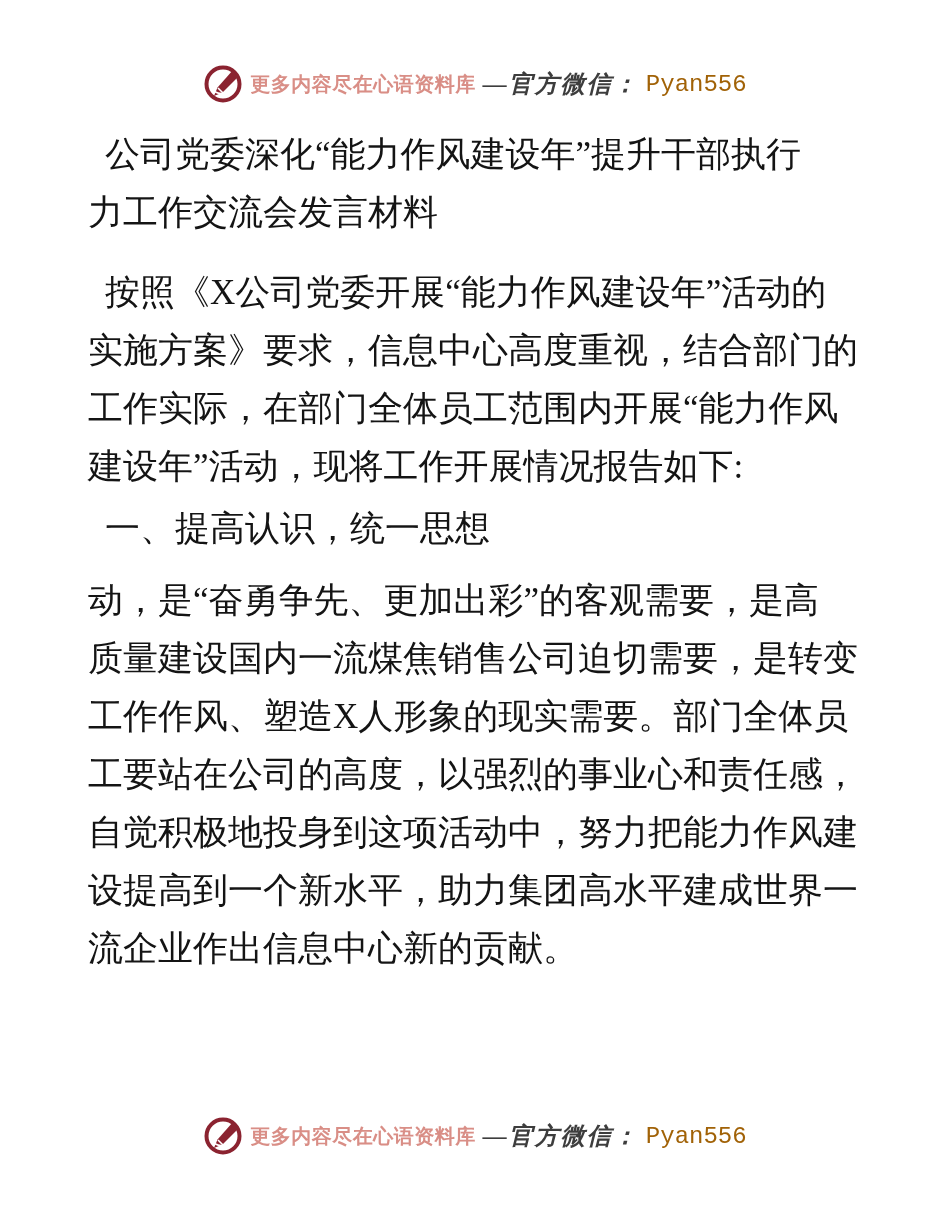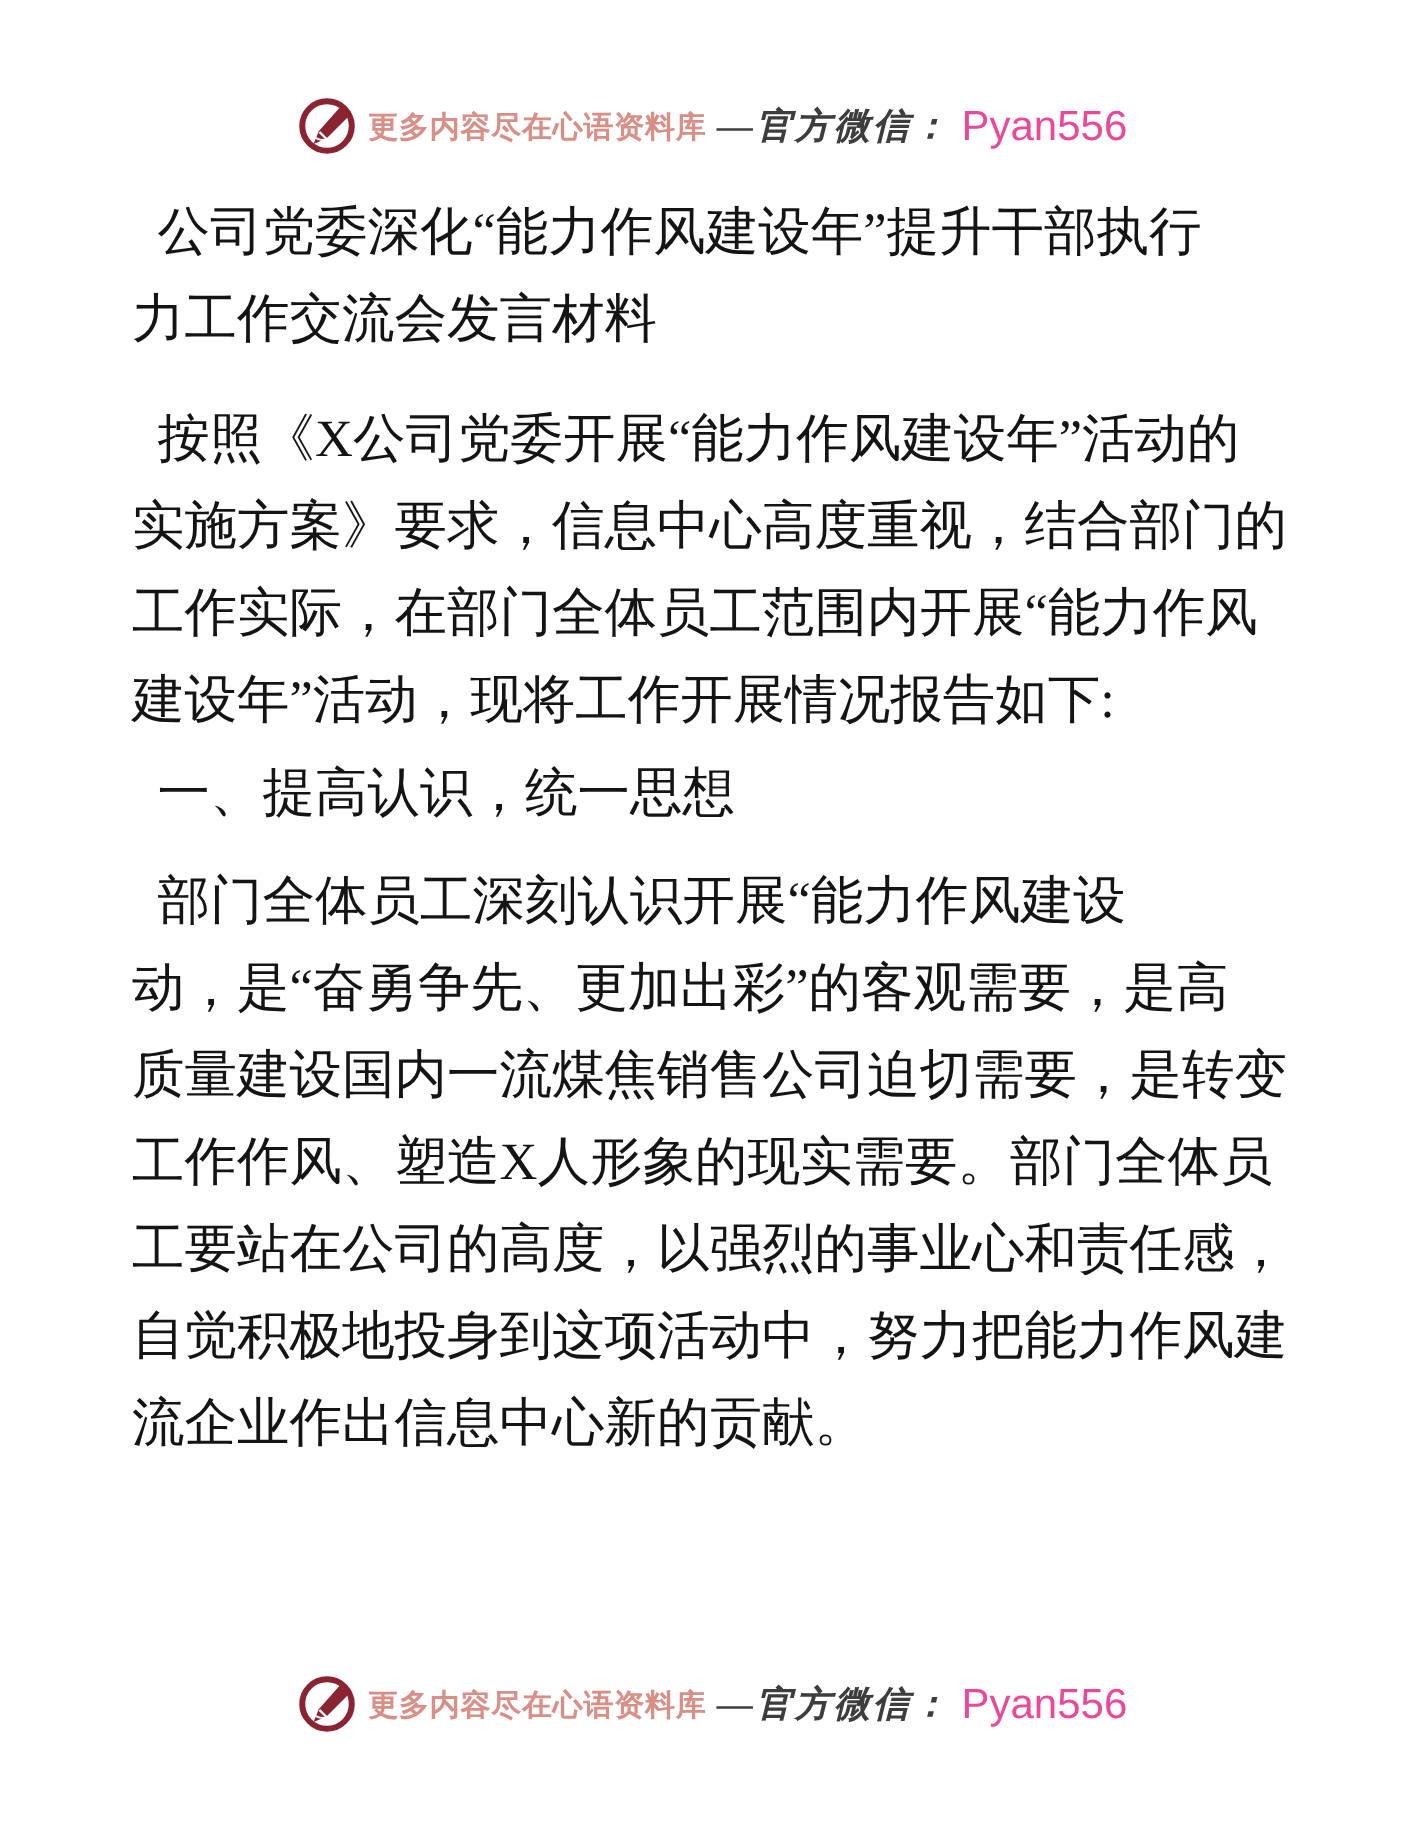--- a/index.html
+++ b/index.html
@@ -32,23 +32,23 @@
     letter-spacing: 0.5px;
   }
   .wm-label {
     color: #3d3d3d;
     font-size: 24px;
     font-weight: bold;
     font-style: italic;
     letter-spacing: 2px;
   }
   .wm-id {
-    color: #ec4899;
-    font-size: 28px;
-    font-family: Liberation Sans, sans-serif;
+    color: #a16207;
+    font-size: 24px;
+    font-family: Liberation Mono, monospace;
   }
 
   
   .content {
     position: absolute;
     top: 126px; left: 88px;
     width: 790px;
     color: #141414;
   }
   .line {
@@ -96,26 +96,26 @@
       <div class="line">实施方案》要求，信息中心高度重视，结合部门的</div>
       <div class="line">工作实际，在部门全体员工范围内开展“能力作风</div>
       <div class="line">建设年”活动，现将工作开展情况报告如下:</div>
     </div>
 
     <div class="heading">
       <div class="line first">一、提高认识，统一思想</div>
     </div>
 
     <div class="para2">
-      <div class="line first">部门全体员工深刻认识开展“能力作风建设</div>
       <div class="line">动，是“奋勇争先、更加出彩”的客观需要，是高</div>
       <div class="line">质量建设国内一流煤焦销售公司迫切需要，是转变</div>
       <div class="line">工作作风、塑造X人形象的现实需要。部门全体员</div>
       <div class="line">工要站在公司的高度，以强烈的事业心和责任感，</div>
       <div class="line">自觉积极地投身到这项活动中，努力把能力作风建</div>
+      <div class="line">设提高到一个新水平，助力集团高水平建成世界一</div>
       <div class="line">流企业作出信息中心新的贡献。</div>
     </div>
 
   </div>
 
   <div class="watermark wm-footer">
     <span class="wm-logo">
       <svg viewBox="0 0 40 40" width="40" height="40" aria-hidden="true">
         <circle cx="20" cy="20" r="16.5" fill="none" stroke="currentColor" stroke-width="4"></circle>
         <path d="M30 6 L14.5 23.5 l-3.5 8.5 8.5-3.5 L35 13 Z" fill="currentColor"></path>

